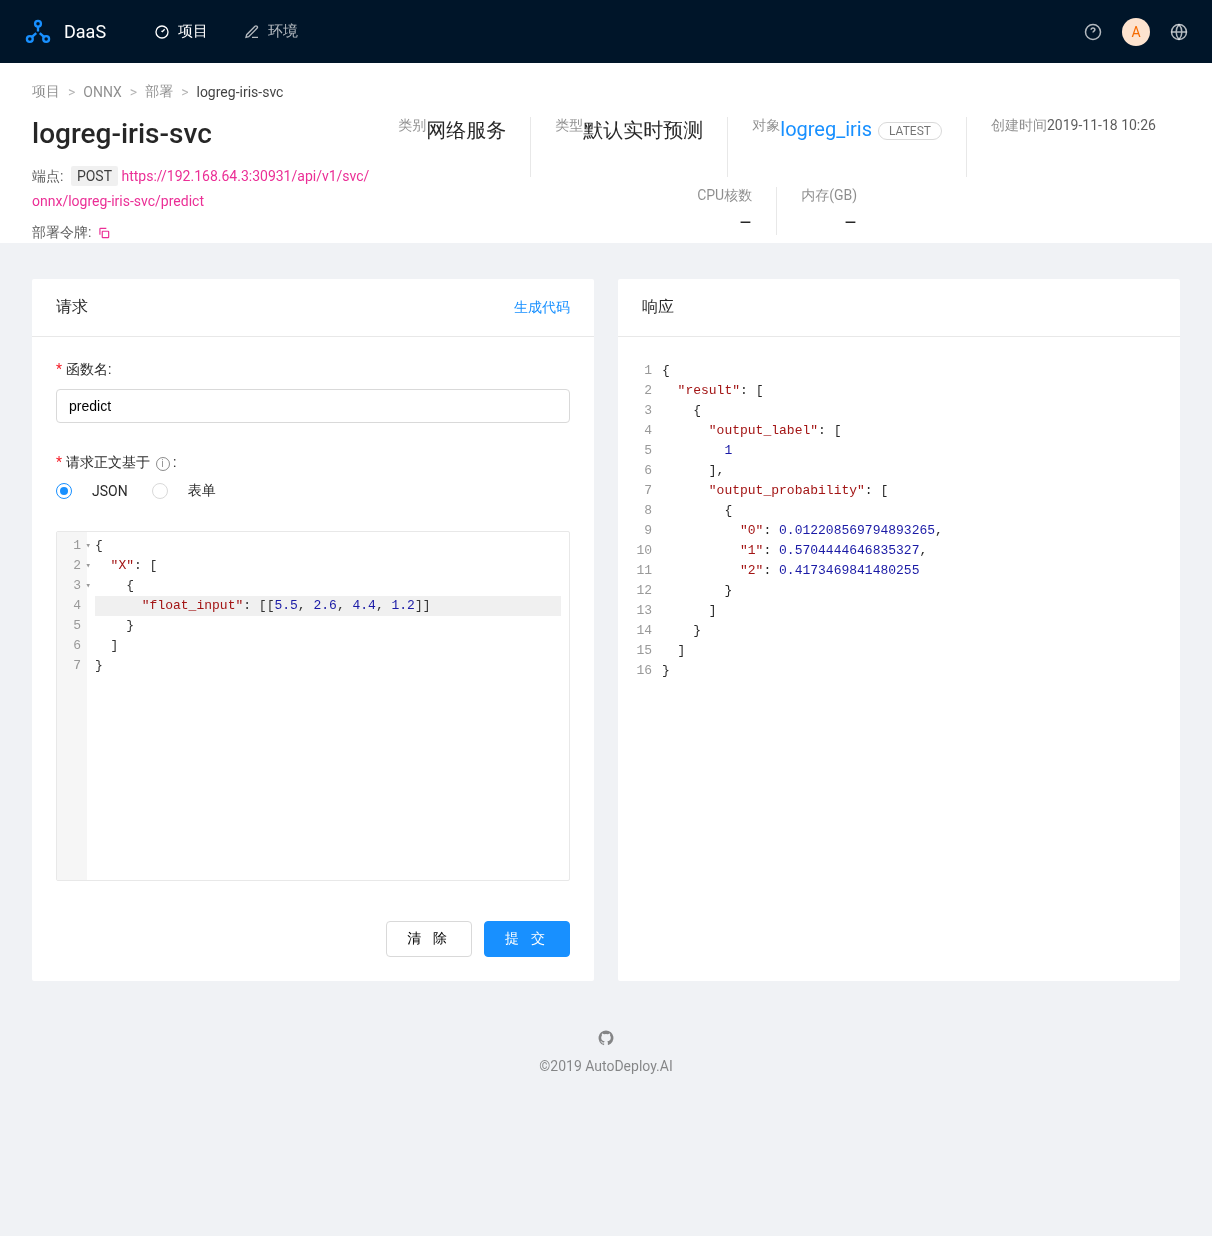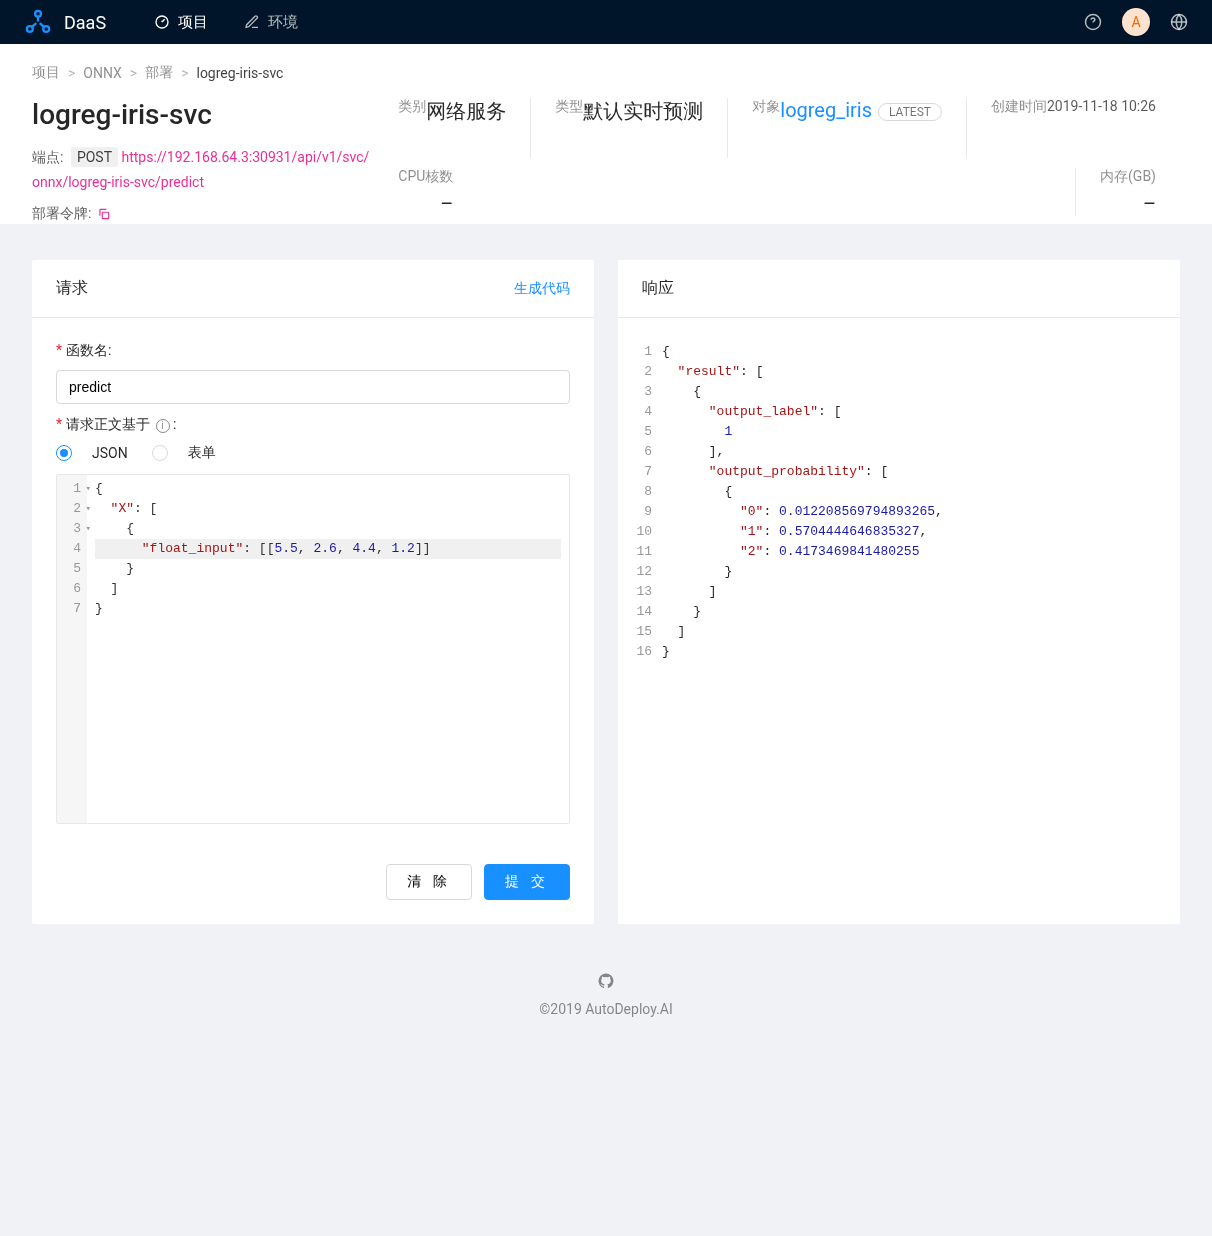--- a/index.html
+++ b/index.html
@@ -1,19 +1,19 @@
 <!DOCTYPE html>
 <html><head>
 <meta charset="utf-8">
 <style>
 * { margin: 0; padding: 0; box-sizing: border-box; }
 body { font-family: -apple-system, BlinkMacSystemFont, "Segoe UI", Roboto, "Helvetica Neue", Arial, sans-serif; background: #f0f2f5; font-size: 14px; color: rgba(0,0,0,0.85); }
 
 
-.header { background: #001529; height: 44px; display: flex; align-items: center; padding: 12px 24px; justify-content: space-between; }
+.header { background: #001529; height: 63px; display: flex; align-items: center; padding: 12px 24px; justify-content: space-between; }
 .header-left { display: flex; align-items: center; gap: 48px; }
 .logo { display: flex; align-items: center; gap: 12px; color: #fff; font-size: 18px; font-weight: 400; }
 .logo-icon { width: 28px; height: 28px; }
 .nav { display: flex; gap: 36px; }
 .nav-item { display: flex; align-items: center; gap: 8px; color: rgba(255,255,255,0.7); cursor: pointer; font-size: 15px; }
 .nav-item.active { color: #fff; }
 .nav-icon { width: 16px; height: 16px; }
 .header-right { display: flex; align-items: center; gap: 20px; }
 .header-icon { color: rgba(255,255,255,0.7); cursor: pointer; width: 18px; height: 18px; }
 .avatar { width: 28px; height: 28px; border-radius: 50%; background: #fde3cf; color: #f56a00; display: flex; align-items: center; justify-content: center; font-size: 14px; cursor: pointer; }
@@ -38,41 +38,41 @@
 
 .meta-grid { display: flex; gap: 0; text-align: right; }
 .meta-col { padding: 0 24px; border-left: 1px solid #e8e8e8; display: flex; flex-direction: row; justify-content: center; min-height: 60px; }
 .meta-col:first-child { border-left: none; }
 .meta-label { font-size: 14px; color: rgba(0,0,0,0.45); margin-bottom: 6px; }
 .meta-value { font-size: 20px; color: rgba(0,0,0,0.85); }
 .meta-value.small { font-size: 14px; color: rgba(0,0,0,0.65); }
 .meta-value .link { color: #1890ff; cursor: pointer; }
 .tag { display: inline-block; border: 1px solid #d9d9d9; border-radius: 12px; padding: 1px 10px; font-size: 12px; color: rgba(0,0,0,0.55); margin-left: 6px; vertical-align: middle; }
 
-.meta-row2 { display: flex; justify-content: space-between; margin-top: 10px; margin-bottom: 8px; }
+.meta-row2 { display: flex; justify-content: center; margin-top: 10px; margin-bottom: 8px; }
 .meta-col2 { padding: 0 24px; border-left: 1px solid #e8e8e8; text-align: right; }
 .meta-col2:first-child { border-left: none; }
 .meta-val2 { font-size: 20px; color: rgba(0,0,0,0.85); margin-top: 4px; }
 
 
 .tabs { display: flex; border-bottom: 1px solid transparent; margin-top: 8px; }
 .tab { padding: 14px 22px; font-size: 15px; color: rgba(0,0,0,0.65); cursor: pointer; position: relative; }
 .tab.active { color: #1890ff; }
 .tab.active::after { content: ''; position: absolute; bottom: 0; left: 50%; transform: translateX(-50%); width: 42px; height: 2px; background: #1890ff; }
 
 
 .main { padding: 24px 32px; display: flex; gap: 24px; justify-content: flex-end; }
 .card { background: #fff; border-radius: 2px; flex: 1; display: flex; flex-direction: column; }
 .card-header { padding: 18px 24px; border-bottom: 1px solid #e8e8e8; display: flex; justify-content: space-between; align-items: center; }
 .card-title { font-size: 16px; font-weight: 500; color: rgba(0,0,0,0.85); }
 .gen-code { color: #1890ff; cursor: pointer; font-size: 14px; }
 .card-body { padding: 24px 24px 24px; flex: 1; }
 
 
-.form-item { margin-bottom: 12px; }
+.form-item { margin-bottom: 31px; }
 .form-label { display: block; margin-bottom: 10px; font-size: 14px; color: rgba(0,0,0,0.85); }
 .form-label .req { color: #f5222d; margin-right: 4px; }
 .info-icon { display: inline-block; width: 14px; height: 14px; border: 1px solid rgba(0,0,0,0.45); border-radius: 50%; font-size: 10px; line-height: 12px; text-align: center; color: rgba(0,0,0,0.45); margin-left: 2px; }
 .input { width: 100%; padding: 8px 12px; border: 1px solid #d9d9d9; border-radius: 4px; font-size: 14px; background: #fff; }
 .radio-group { display: flex; gap: 24px; }
 .radio { display: flex; align-items: center; gap: 20px; cursor: pointer; font-size: 14px; }
 .radio-dot { width: 16px; height: 16px; border: 1px solid #d9d9d9; border-radius: 50%; display: flex; align-items: center; justify-content: center; }
 .radio.checked .radio-dot { border-color: #1890ff; }
 .radio.checked .radio-dot::after { content: ''; width: 8px; height: 8px; background: #1890ff; border-radius: 50%; }
 

